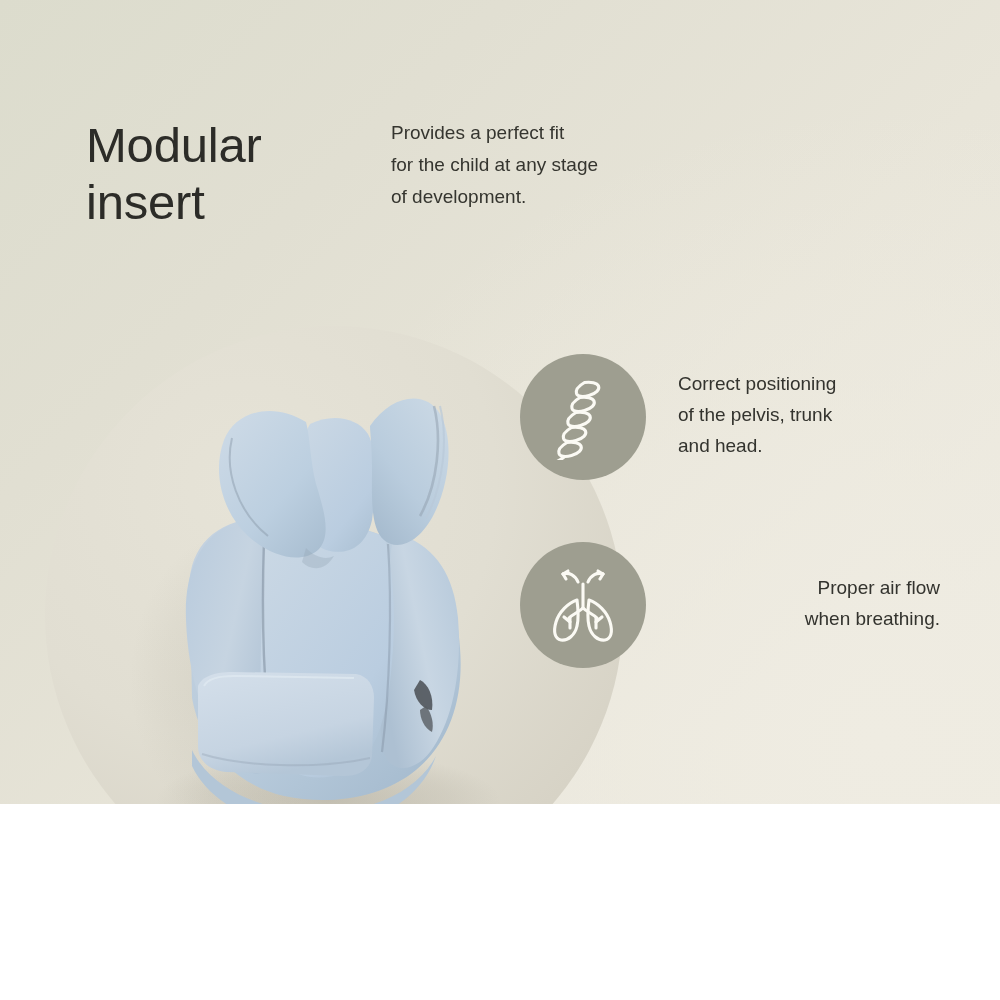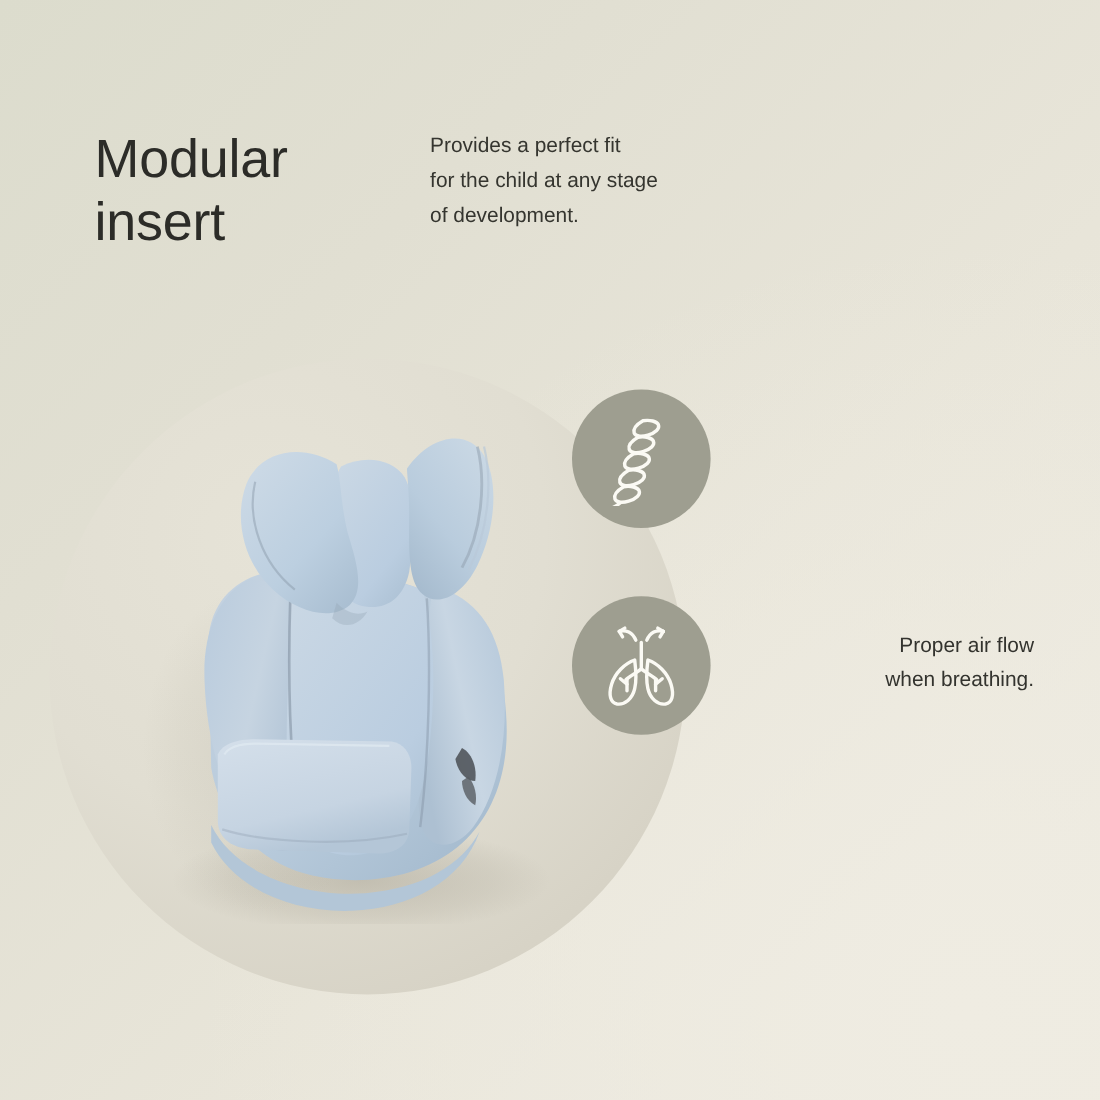--- a/index.html
+++ b/index.html
@@ -9,21 +9,21 @@
   body {
     width: 1000px;
     height: 1000px;
     overflow: hidden;
     font-family: "Liberation Sans", sans-serif;
   }
 
   #infographic {
     position: relative;
     width: 1000px;
-    height: 1000px;
+    height: 804px;
     background:
       radial-gradient(circle at 88% 92%, #efece2 0%, rgba(239,236,226,0) 55%),
       linear-gradient(135deg, #dcdccd 0%, #e1dfd2 28%, #e8e5d9 60%, #eeebe1 100%);
     overflow: hidden;
   }
 
   
   .headline {
     position: absolute;
     left: 86px;
@@ -235,20 +235,23 @@
                  C38 38.5 33 37.5 32 34.5 C31 31 34 27 40 23.5 Z"></path>
         <path d="M36 38.5 C42.5 37.5 48.5 39 50 42 C51.5 45.5 47.5 49.5 40.5 51.5
                  C34 53.5 29 52.5 28 49.5 C27 46 30 42 36 38.5 Z"></path>
         <path d="M31.5 53.5 C38 52.5 44 54 45.5 57 C47 60.5 43 64.5 36 66.5
                  C29.5 68.5 24.5 67.5 23.5 64.5 C22.5 61 25.5 57 31.5 53.5 Z"></path>
         <path d="M27 68.5 C33.5 67.5 39.5 69 41 72 C42.5 75.5 38.5 79.5 31.5 81.5
                  C25 83.5 20 82.5 19 79.5 C18 76 21 72 27 68.5 Z"></path>
         <path d="M24 83 C21 85.5 17.5 88 14.5 88"></path>
       </svg>
     </div>
+    <div class="feature-text">Correct positioning
+of the pelvis, trunk
+and head.</div>
   </div>
 
   <div class="feature feature-2">
     <div class="feature-circle">
       <svg viewBox="0 0 86 86" xmlns="http://www.w3.org/2000/svg" fill="none" stroke="#fbfaf4" stroke-width="3.1" stroke-linecap="round" stroke-linejoin="round">
 
         <path d="M43 22 L43 46"></path>
 
         <path d="M43 46 C39 50 33 52 29 56"></path>
         <path d="M43 46 C47 50 53 52 57 56"></path>

